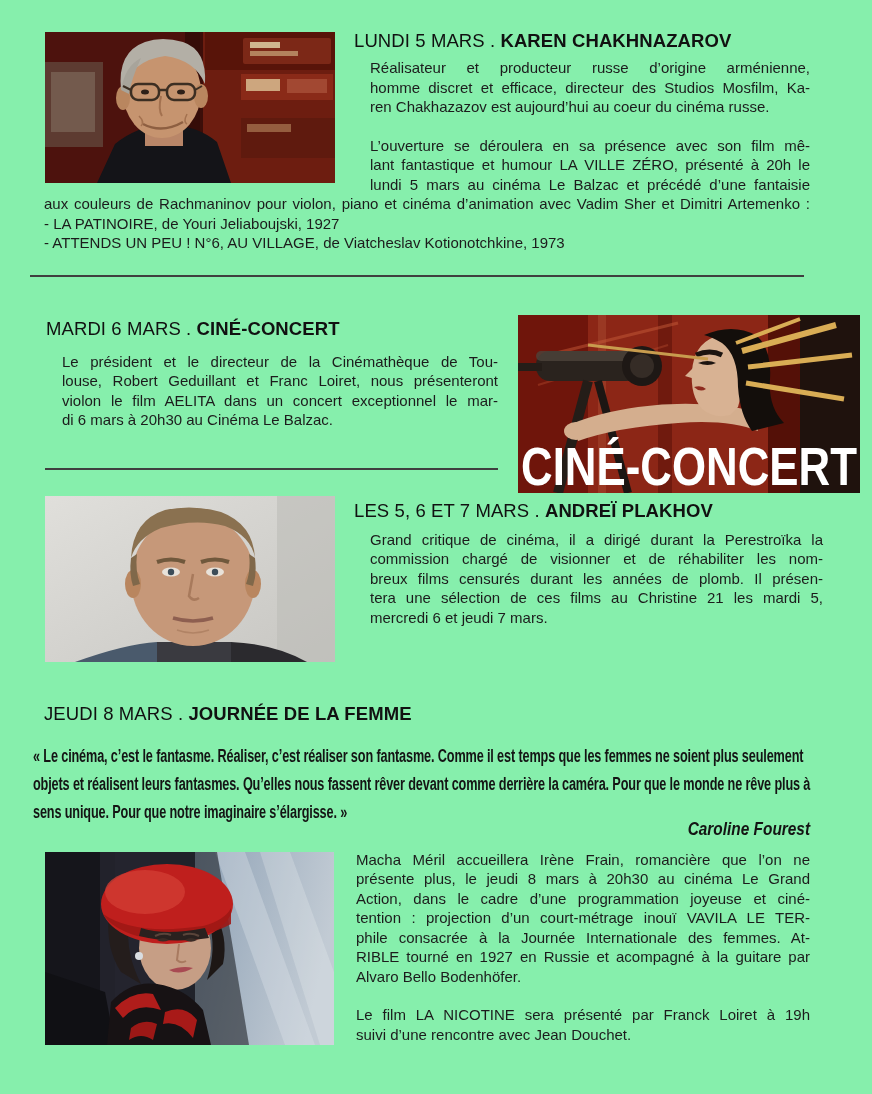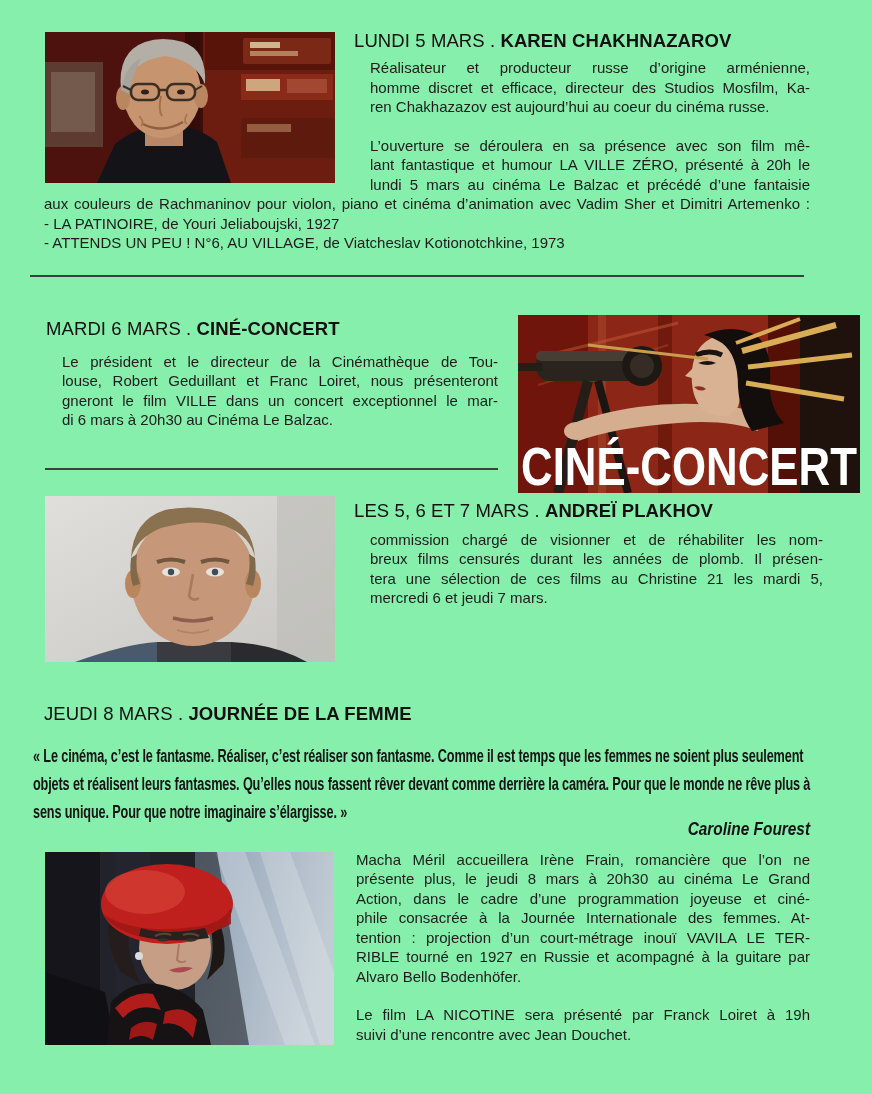--- a/index.html
+++ b/index.html
@@ -124,21 +124,21 @@
 
   <div class="divider div1"></div>
 
   <section class="sec s2">
     <h2 class="h">
         <div class="line nl"><span>MARDI 6 MARS . </span><span class="b">CINÉ-CONCERT</span></div>
       </h2>
     <div class="body p">
         <div class="line jl"><span>Le président et le directeur de la Cinémathèque de Tou-</span></div>
         <div class="line jl"><span>louse, Robert Geduillant et Franc Loiret, nous présenteront</span></div>
-        <div class="line jl"><span>gneront le film VILLE dans un concert exceptionnel le mar-</span></div>
+        <div class="line jl"><span>violon le film AELITA dans un concert exceptionnel le mar-</span></div>
         <div class="line nl"><span>di 6 mars à 20h30 au Cinéma </span><span class="b">Le Balzac</span><span>.</span></div>
       </div>
     <div class="poster">
       <svg viewBox="0 0 342 178" preserveAspectRatio="none" aria-hidden="true">
         <rect width="342" height="178" fill="#8c2616"></rect>
         <rect x="0" width="70" height="178" fill="#6f150b"></rect>
         <rect x="250" width="92" height="178" fill="#541007"></rect>
         <rect x="282" width="60" height="178" fill="#1f120d"></rect>
         <rect x="80" width="8" height="178" fill="#a84a30" opacity="0.5"></rect>
         <rect x="140" width="14" height="178" fill="#5e130a" opacity="0.6"></rect>
@@ -200,20 +200,21 @@
         <circle cx="170" cy="76" r="3.2" fill="#3c4c58"></circle>
         <path d="M148,78 L144,100 Q148,106 154,102" stroke="#a87a5c" stroke-width="2.5" fill="none"></path>
         <path d="M128,122 Q148,128 168,122" stroke="#8e5f50" stroke-width="3.5" fill="none"></path>
         <path d="M132,134 Q148,140 164,134" stroke="#a87a5c" stroke-width="1.5" fill="none" opacity="0.7"></path>
       </svg>
     </div>
     <h2 class="h hout">
         <div class="line nl"><span>LES 5, 6 ET 7 MARS . </span><span class="b">ANDREÏ PLAKHOV</span></div>
       </h2>
     <div class="body p">
+        <div class="line jl"><span>Grand critique de cinéma, il a dirigé durant la Perestroïka la</span></div>
         <div class="line jl"><span>commission chargé de visionner et de réhabiliter les nom-</span></div>
         <div class="line jl"><span>breux films censurés durant les années de plomb. Il présen-</span></div>
         <div class="line jl"><span>tera une sélection de ces films au </span><span class="b">Christine 21</span><span> les mardi 5,</span></div>
         <div class="line nl"><span>mercredi 6 et jeudi 7 mars.</span></div>
       </div>
   </section>
 
   <section class="sec s4">
     <h2 class="h">
         <div class="line nl"><span>JEUDI 8 MARS . </span><span class="b">JOURNÉE DE LA FEMME</span></div>
@@ -264,22 +265,22 @@
         <path d="M62,193 L66,150 Q86,128 112,132 Q140,136 158,158 L166,193 Z" fill="#171214"></path>
         <path d="M70,156 Q88,138 108,142 L116,158 Q92,150 78,166 Z" fill="#b01d1b"></path>
         <path d="M120,160 Q140,152 152,168 L148,186 Q134,168 118,172 Z" fill="#a81a18"></path>
         <path d="M86,176 Q98,166 112,172 L108,188 Q96,180 84,188 Z" fill="#9c1816"></path>
       </svg>
     </div>
     <div class="body pa">
         <div class="line jl"><span>Macha Méril accueillera Irène Frain, romancière que l’on ne</span></div>
         <div class="line jl"><span>présente plus, le jeudi 8 mars à 20h30 au cinéma </span><span class="b">Le Grand</span></div>
         <div class="line jl"><span class="b">Action,</span><span> dans le cadre d’une programmation joyeuse et ciné-</span></div>
+        <div class="line jl"><span>tention : projection d’un court-métrage inouï VAVILA LE TER-</span></div>
         <div class="line jl"><span>phile consacrée à la Journée Internationale des femmes. At-</span></div>
-        <div class="line jl"><span>tention : projection d’un court-métrage inouï VAVILA LE TER-</span></div>
         <div class="line jl"><span>RIBLE tourné en 1927 en Russie et acompagné à la guitare par</span></div>
         <div class="line nl"><span>Alvaro Bello Bodenhöfer.</span></div>
       </div>
     <div class="body pb">
         <div class="line jl"><span>Le film LA NICOTINE sera présenté par Franck Loiret à 19h</span></div>
         <div class="line nl"><span>suivi d’une rencontre avec Jean Douchet.</span></div>
       </div>
   </section>
 
 </div>

